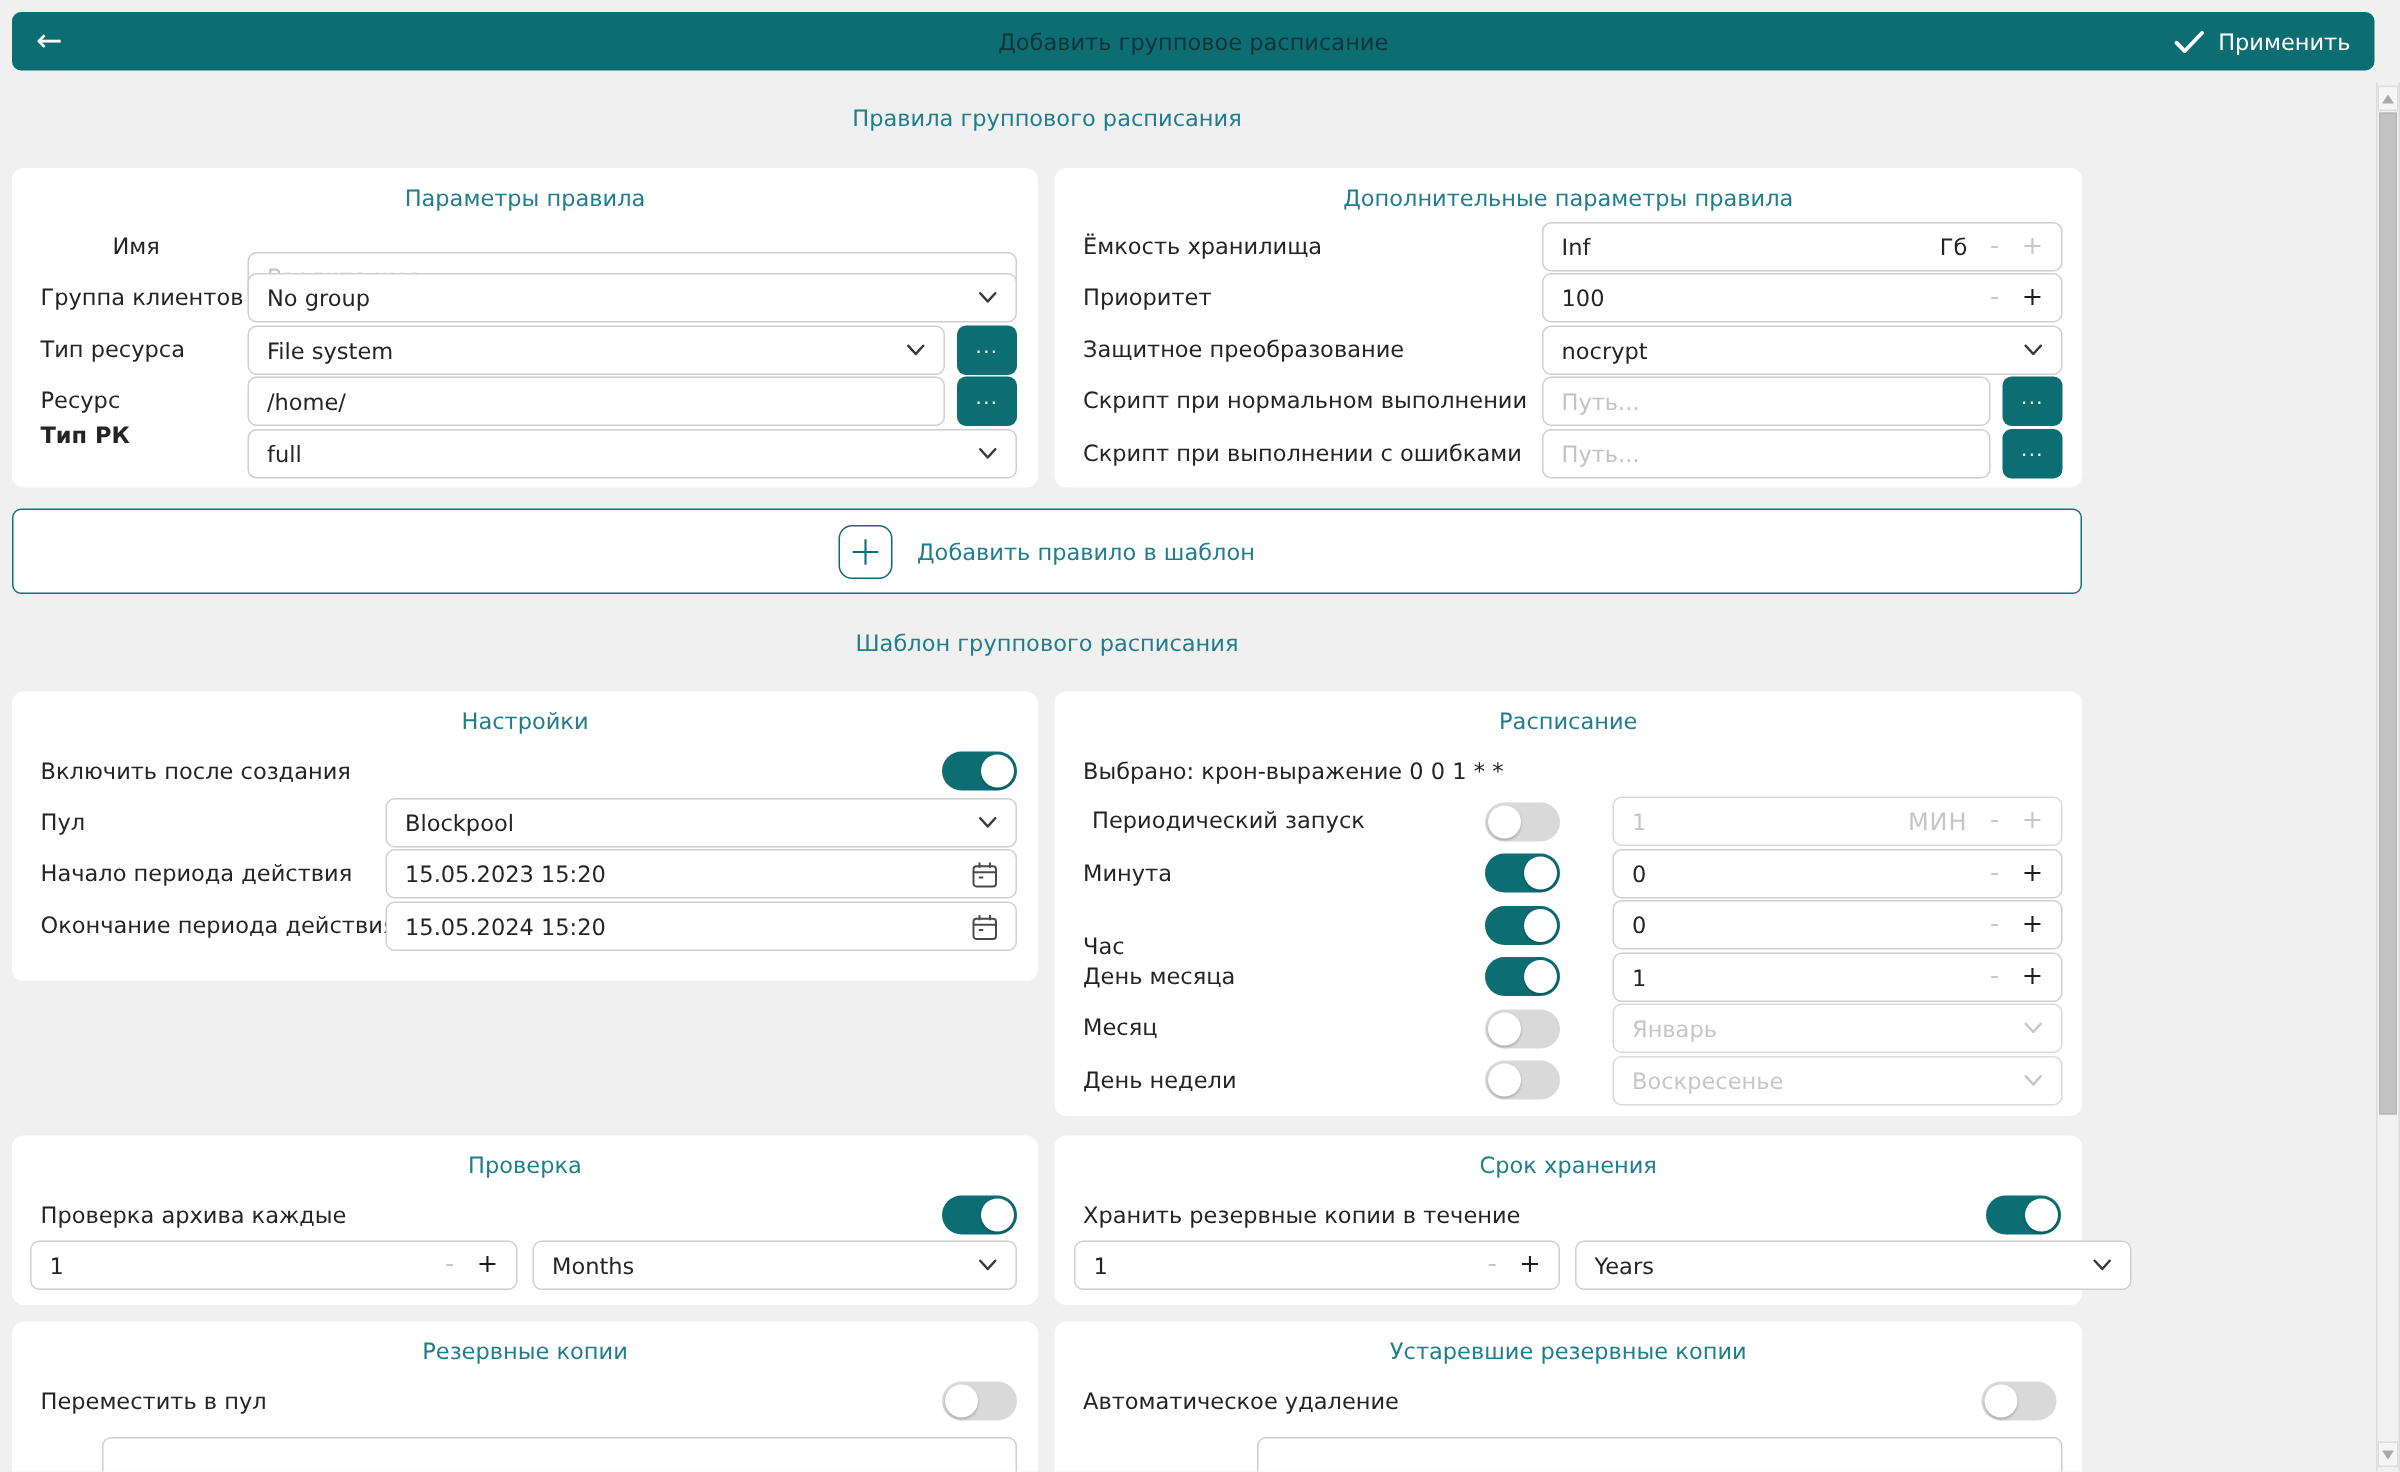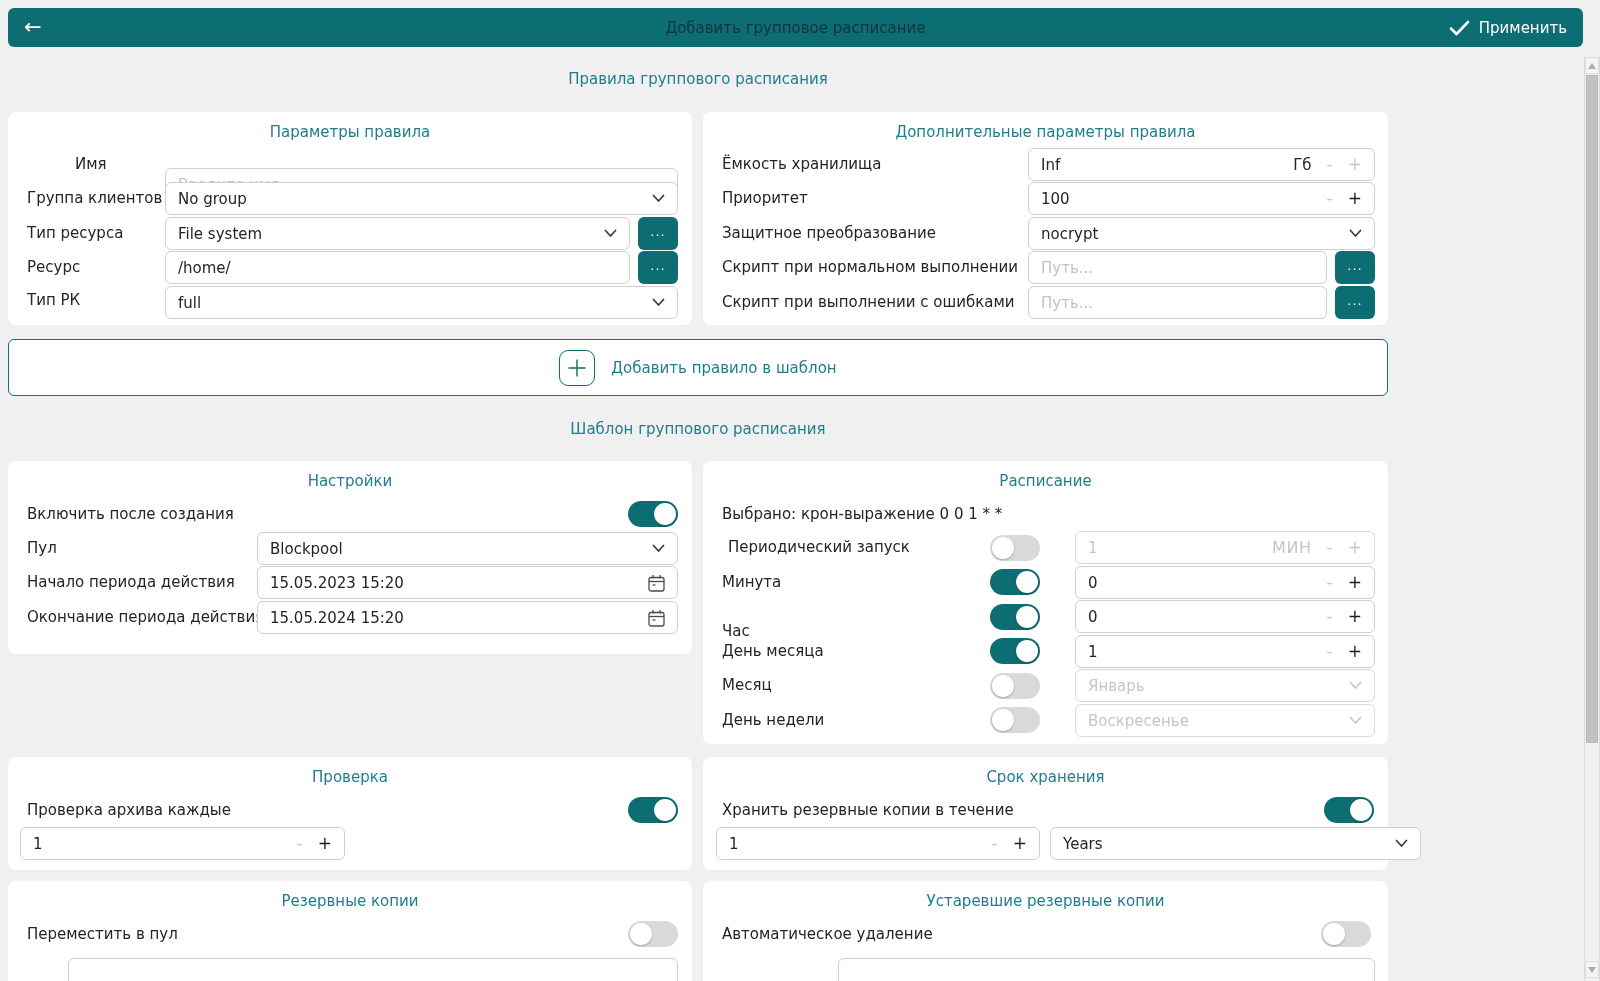--- a/index.html
+++ b/index.html
@@ -152,21 +152,21 @@
     </span>
   </div>
   <div class="dots-btn" style="left:630px; top:105px;">...</div>
 
   <div class="lbl" style="left:19px; top:139px;">Ресурс</div>
   <div class="field" style="left:157px; top:139px; width:465px;">
     <input value="/home/" style="">
   </div>
   <div class="dots-btn" style="left:630px; top:139px;">...</div>
 
-  <div class="lbl" style="left:19px; top:172px;">Тип РК</div>
+  <div class="lbl" style="left:19px; top:162px;font-weight:bold;">Тип РК</div>
   <div class="field" style="left:157px; top:174px; width:513px;justify-content:space-between;">
     <span class="val">full</span>
     <span class="chev">
       <svg width="13" height="9" viewBox="0 0 13 9">
           <path d="M1.5 1.5 L6.5 7 L11.5 1.5" fill="none" stroke="#3a3a3a" stroke-width="1.7" stroke-linecap="round" stroke-linejoin="round"></path>
         </svg>
     </span>
   </div>
 </div>
 
@@ -347,20 +347,28 @@
   <div class="lbl" style="left:19px; top:37px;">Проверка архива каждые</div>
   <div class="toggle on" style="left:620px; top:40px;">
       <div class="knob"></div>
     </div>
 
   <div class="field" style="left:12px; top:70px; width:325px;">
     <span class="val">1</span>
     <span class="step minus">-</span>
     <span class="step plus">+</span>
   </div>
+  <div class="field" style="left:347px; top:70px; width:323px;">
+    <span class="val">Months</span>
+    <span class="chev">
+      <svg width="13" height="9" viewBox="0 0 13 9">
+          <path d="M1.5 1.5 L6.5 7 L11.5 1.5" fill="none" stroke="#3a3a3a" stroke-width="1.7" stroke-linecap="round" stroke-linejoin="round"></path>
+        </svg>
+    </span>
+  </div>
 </div>
 
 <div class="card" style="left:703px; top:757px; width:685px; height:113px;">
   <div class="card-title">Срок хранения</div>
   <div class="lbl" style="left:19px; top:37px;">Хранить резервные копии в течение</div>
   <div class="toggle on" style="left:621px; top:40px;">
       <div class="knob"></div>
     </div>
 
   <div class="field" style="left:13px; top:70px; width:324px;">

